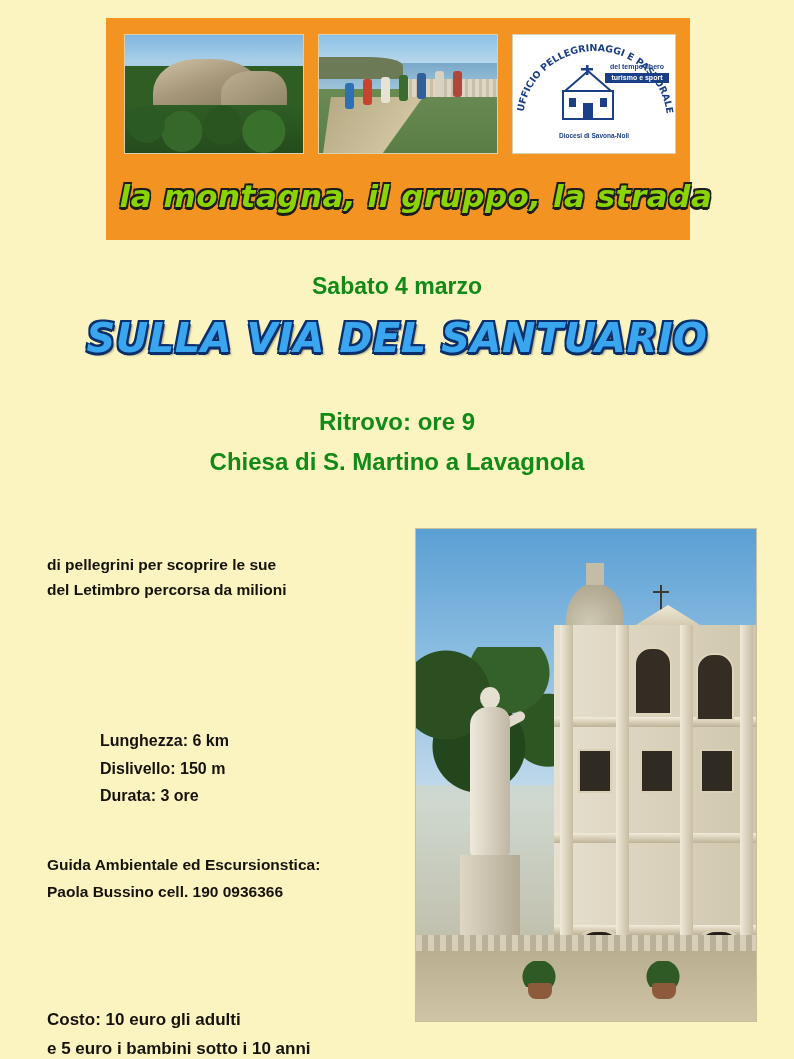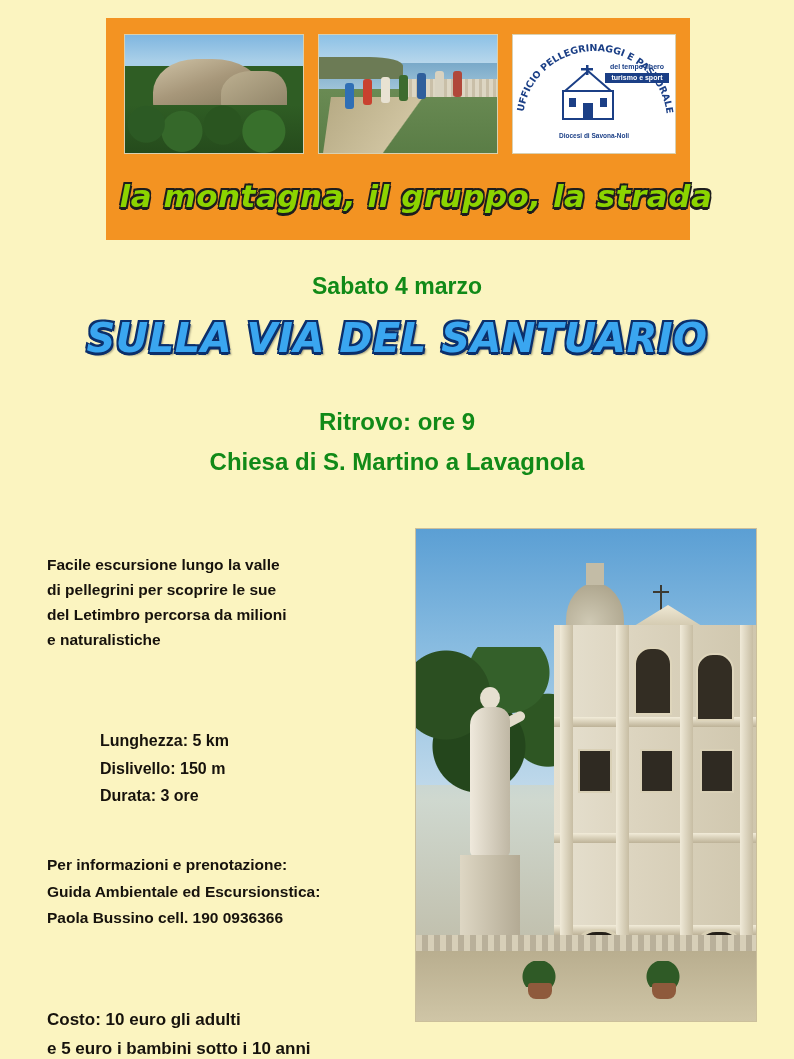--- a/index.html
+++ b/index.html
@@ -541,34 +541,31 @@
 
   <div class="banner-title">la montagna, il gruppo, la strada</div>
 </div>
 
 <div class="date-line">Sabato 4 marzo</div>
 <div class="main-title">SULLA VIA DEL SANTUARIO</div>
 <div class="meet-1">Ritrovo: ore 9</div>
 <div class="meet-2">Chiesa di S. Martino a Lavagnola</div>
 
 <div class="desc">
-  <div>Facile escursione lungo la valle</div>
   <div>di pellegrini per scoprire le sue</div>
   <div>del Letimbro percorsa da milioni</div>
-  <div>e naturalistiche</div>
 </div>
 
 <div class="stats">
-  <div>Lunghezza: 5 km</div>
+  <div>Lunghezza: 6 km</div>
   <div>Dislivello: 150 m</div>
   <div>Durata: 3 ore</div>
 </div>
 
 <div class="contact">
-  <div>Per informazioni e prenotazione:</div>
   <div>Guida Ambientale ed Escursionstica:</div>
   <div>Paola Bussino cell. 190 0936366</div>
 </div>
 
 <div class="cost">
   <div>Costo: 10 euro gli adulti</div>
   <div>e 5 euro i bambini sotto i 10 anni</div>
 </div>
 
 <div class="sanctuary">

